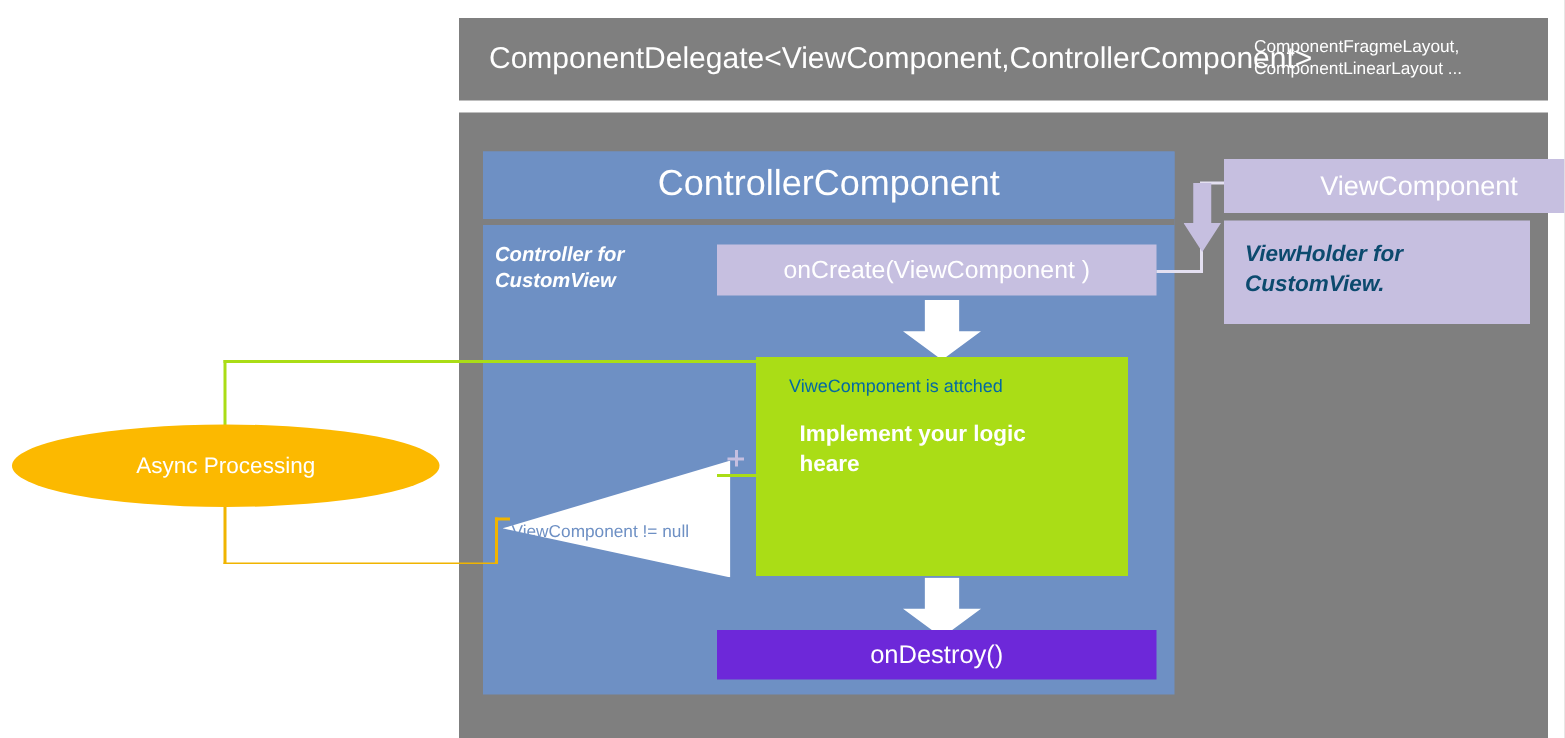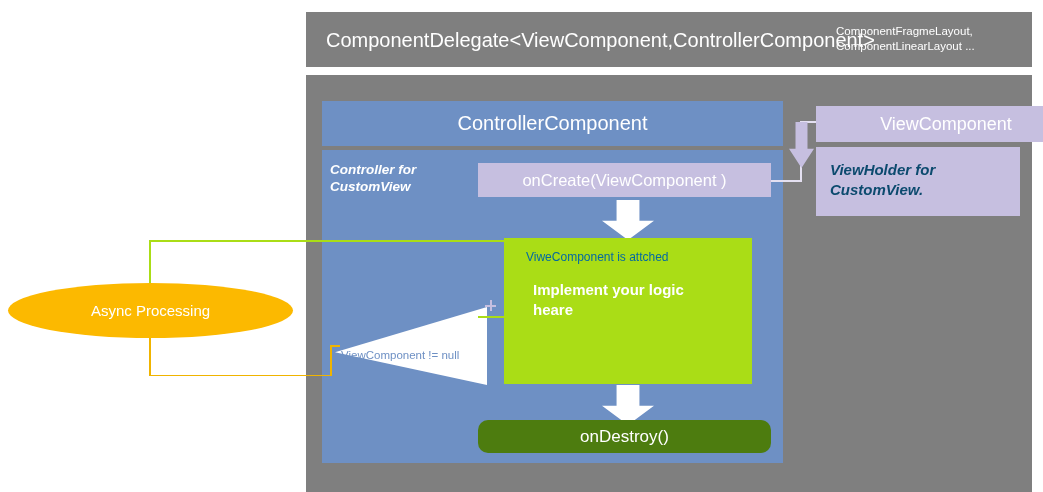--- a/index.html
+++ b/index.html
@@ -52,21 +52,21 @@
   #controller-panel {
     left: 322px; top: 101px;
     width: 461px; height: 362px;
     background: #6e90c4;
   }
   #controller-header {
     left: 322px; top: 101px;
     width: 461px; height: 44px;
     background: #6e90c4;
     color: #ffffff;
-    font-size: 20px;
+    font-size: 24px;
     display: flex;
     align-items: center;
     justify-content: center;
   }
   #controller-divider {
     left: 322px; top: 146px;
     width: 461px; height: 4px;
     background: #7f7f7f;
   }
   #controller-note {
@@ -88,27 +88,26 @@
     font-size: 16.5px;
     display: flex;
     align-items: center;
     justify-content: center;
   }
 
   
   #ondestroy-box {
     left: 478px; top: 420px;
     width: 293px; height: 33px;
-    background: #4d7c0f;
+    background: #6d28d9;
     color: #ffffff;
     font-size: 17px;
     display: flex;
     align-items: center;
     justify-content: center;
-    border-radius: 10px;
   }
 
   
   #green-box {
     left: 504px; top: 238px;
     width: 248px; height: 146px;
     background: #aadd16;
   }
   #green-title {
     position: absolute;

